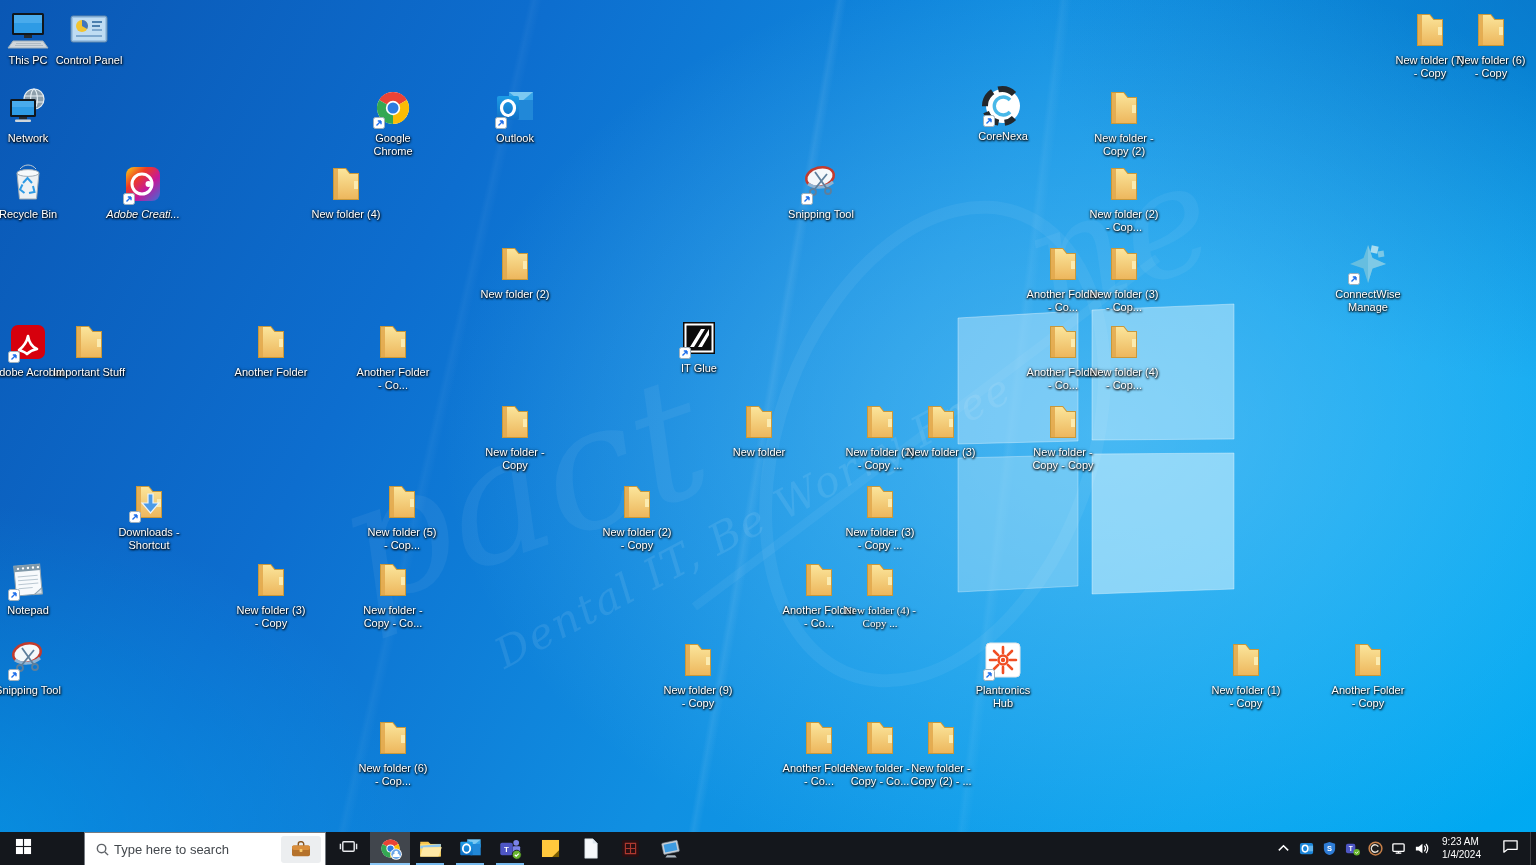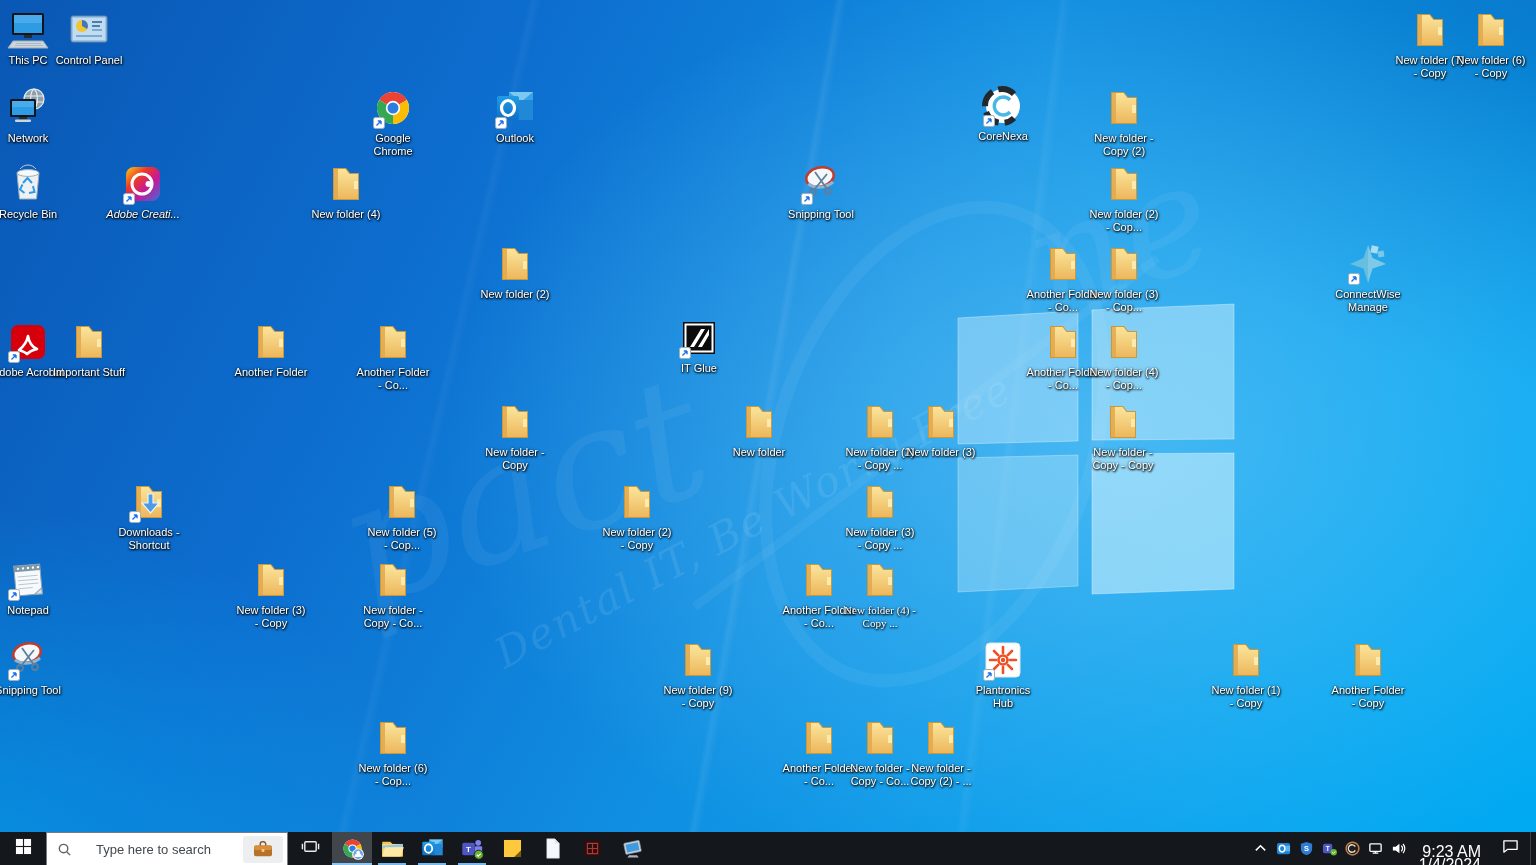--- a/index.html
+++ b/index.html
@@ -32,38 +32,38 @@
   .icon-art > svg{width:44px;height:44px;display:block;}
   .sc-badge{position:absolute;left:2px;bottom:1px;width:12px;height:12px;}
   .sc-badge svg{width:12px;height:12px;display:block;}
   .icon-label{margin-top:2px;font-size:11px;line-height:13px;color:#fff;
     text-shadow:0 1px 2px rgba(0,0,0,.95),1px 1px 2px rgba(0,0,0,.75),0 0 3px rgba(0,0,0,.5);}
 
   
   #taskbar{position:absolute;left:0;right:0;bottom:0;height:33px;background:#14171c;display:flex;align-items:stretch;z-index:5;}
   .tb-start{width:46px;display:flex;align-items:center;justify-content:center;}
   .tb-start svg{width:17px;height:17px;}
-  .tb-search{width:226px;background:#fff;border:1px solid #777c82;border-bottom:none;display:flex;align-items:center;gap:22px;padding:0 4px 0 10px;}
+  .tb-search{width:226px;background:#fff;border:1px solid #777c82;border-bottom:none;display:flex;align-items:center;gap:2px;padding:0 4px 0 10px;margin-left:38px;}
   .tb-search .mag svg{width:15px;height:15px;display:block;}
   .tb-search input{border:none;outline:none;flex:1;min-width:0;font-size:13px;color:#333;background:transparent;font-family:"Liberation Sans",sans-serif;}
   .tb-search input::placeholder{color:#43484d;}
   .hl-chip{width:40px;height:27px;background:#eceef0;border-radius:3px;display:flex;align-items:center;justify-content:center;flex:none;}
   .hl-chip svg{width:22px;height:18px;}
   .tb-taskview{width:44px;display:flex;align-items:center;justify-content:center;}
   .tb-taskview svg{width:19px;height:19px;}
   .tb-app{width:40px;display:flex;align-items:center;justify-content:center;position:relative;}
   .tb-app svg{width:25px;height:25px;}
   .tb-app.running::after{content:'';position:absolute;left:6px;right:6px;bottom:0;height:2px;background:#76b9ed;}
   .tb-app.active{background:#41464d;}
   .tb-app.active::after{left:0;right:0;background:#8ac6f5;}
   .tb-spacer{flex:1;}
   .tray{display:flex;align-items:center;}
   .tray-ic{width:23px;height:33px;display:flex;align-items:center;justify-content:center;}
   .tray-ic svg{width:15px;height:15px;display:block;}
-  .clock{color:#fff;font-size:16px;line-height:13px;text-align:right;padding:13px 9px;}
+  .clock{color:#fff;font-size:10px;line-height:13px;text-align:left;padding:3px 9px;}
   .action-center{width:40px;display:flex;align-items:center;justify-content:center;}
   .action-center svg{width:17px;height:17px;}
   .show-desktop{width:5px;border-left:1px solid rgba(255,255,255,.18);}
 </style>
 </head>
 <body>
 
 <div id="screen">
   <div id="desktop">
     <div class="beams"></div>
@@ -573,21 +573,21 @@
                 </linearGradient>
               </defs>
               <path d="M9 6h13l4 5h9v27H9z" fill="#C9983A"></path>
               <path d="M10 7h11.5l4 5H34v25H10z" fill="url(#fgA)"></path>
               <path d="M10 7h4v30h-4z" fill="#E2A84C" opacity=".85"></path>
               <path d="M30 19h4v8h-4z" fill="#FBEBB0"></path>
             </svg>
           </div>
           <div class="icon-label">New folder (3)</div>
         </div>
-        <div class="desk-icon" style="left: 1086px; top: 400px;">
+        <div class="desk-icon" style="left: 1026px; top: 400px;">
           <div class="icon-art">
             <svg viewBox="0 0 44 44">
               <defs>
                 <linearGradient id="fgA" x1="0" y1="0" x2="0" y2="1">
                   <stop offset="0" stop-color="#FBE59B"></stop>
                   <stop offset="1" stop-color="#EDB75D"></stop>
                 </linearGradient>
               </defs>
               <path d="M9 6h13l4 5h9v27H9z" fill="#C9983A"></path>
               <path d="M10 7h11.5l4 5H34v25H10z" fill="url(#fgA)"></path>

